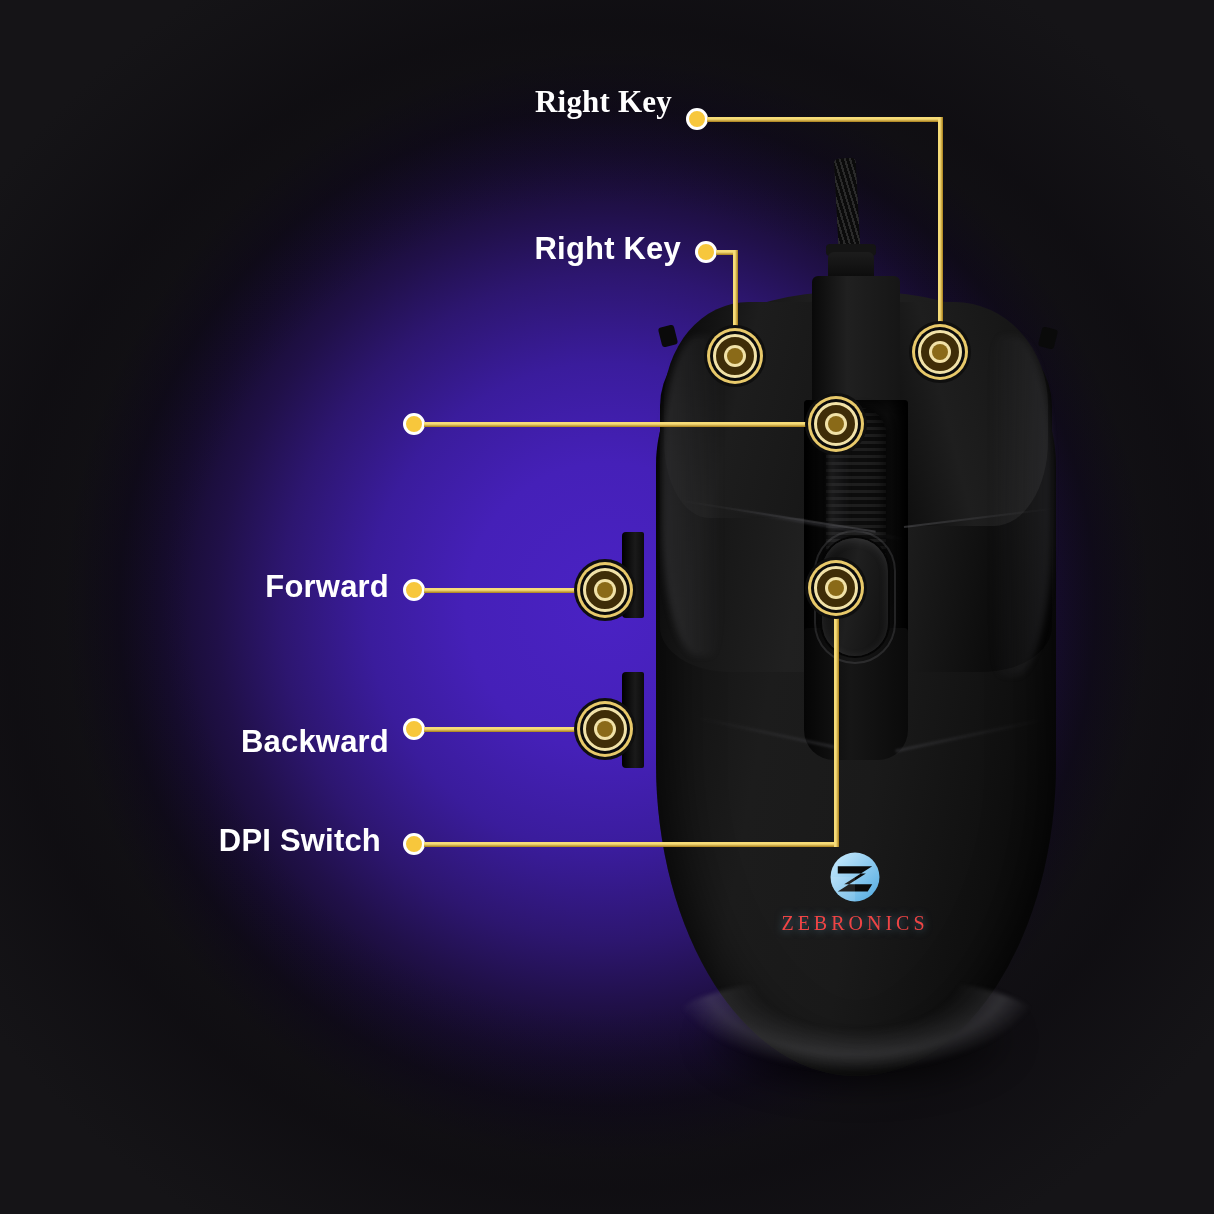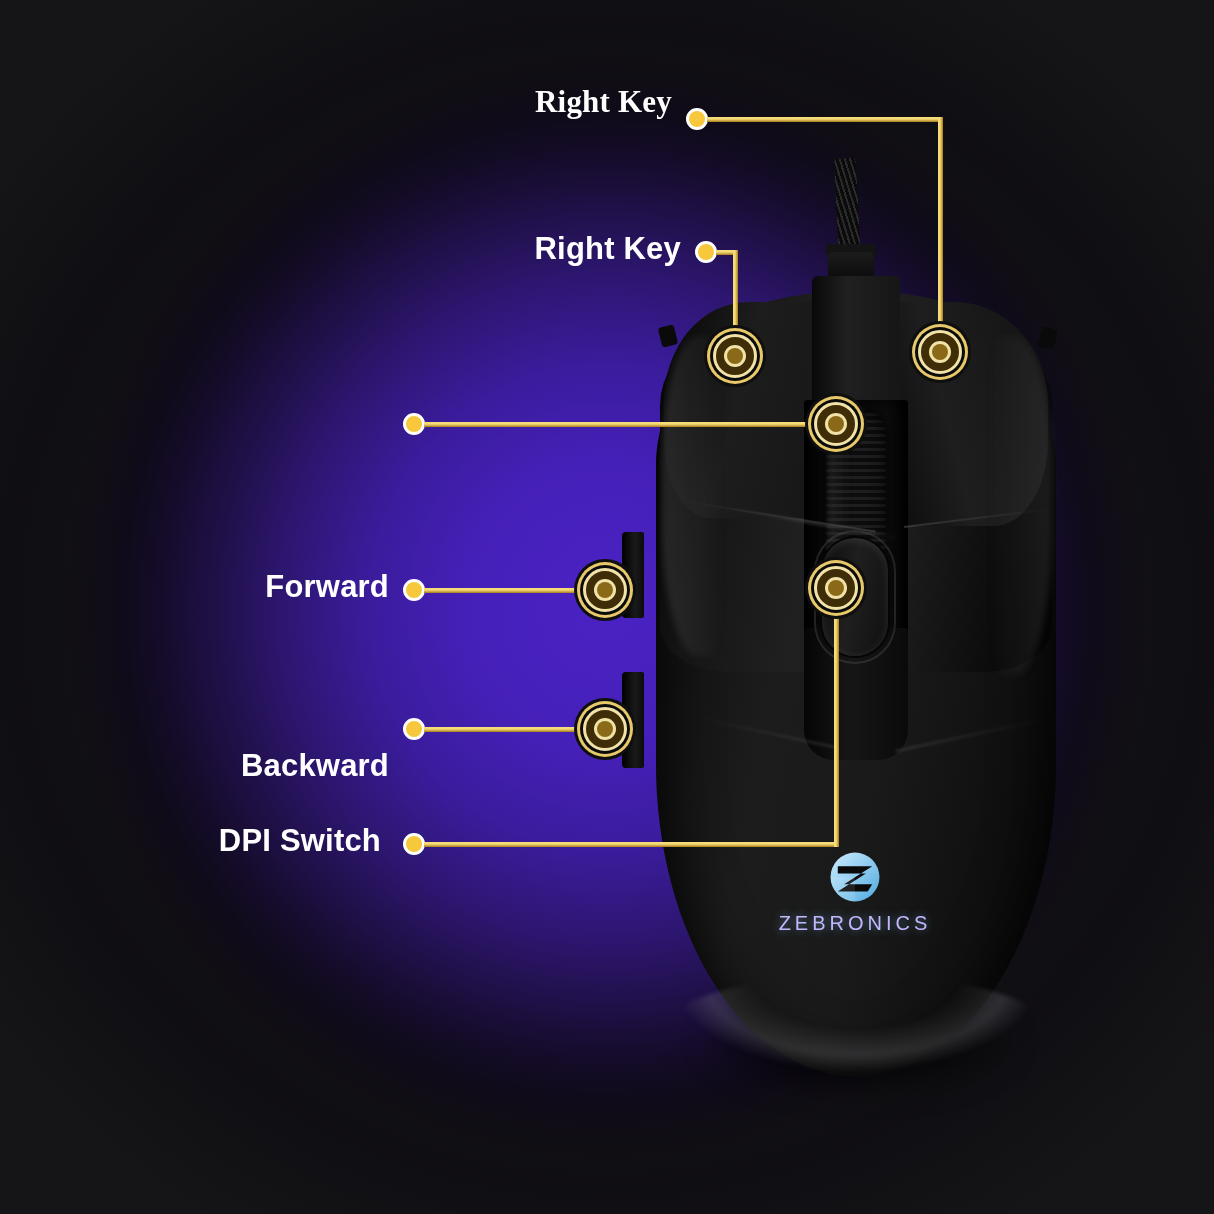--- a/index.html
+++ b/index.html
@@ -182,22 +182,22 @@
   .cable-collar{
     position:absolute;left:222px;top:-32px;width:50px;height:12px;
     background:#141414;border-radius:4px;
   }
   
   .logo{
     position:absolute;left:146px;top:572px;width:210px;text-align:center;
   }
   .logo-mark{margin:0 auto;width:58px;height:58px;display:block;}
   .logo-word{
-    margin-top:6px;color:#c4b5fd;font-size:20px;letter-spacing:4px;
-    font-family:Liberation Sans, sans-serif;
+    margin-top:6px;color:#ef4444;font-size:20px;letter-spacing:4px;
+    font-family:Liberation Serif, serif;
     text-shadow:0 0 8px rgba(120,200,245,.55);
   }
   
   .callout-label{
     position:absolute;color:#ffffff;font-size:31px;font-weight:bold;
     white-space:nowrap;text-align:right;letter-spacing:.2px;
   }
   .dot-small{
     position:absolute;width:22px;height:22px;border-radius:50%;
     background:#f7c73c;border:3px solid #ffffff;box-sizing:border-box;
@@ -295,21 +295,21 @@
 
   <div class="dot-small" style="left:403px;top:413px;"></div>
   <div class="lead h" style="left:424px;top:422px;width:412px;"></div>
   <div class="target" style="left:814px;top:402px;"></div>
 
   <div class="callout-label" style="right:825px;top:569px;">Forward</div>
   <div class="dot-small" style="left:403px;top:579px;"></div>
   <div class="lead h" style="left:424px;top:588px;width:182px;"></div>
   <div class="target" style="left:583px;top:568px;"></div>
 
-  <div class="callout-label" style="right:825px;top:748px;">Backward</div>
+  <div class="callout-label" style="right:825px;top:724px;">Backward</div>
   <div class="dot-small" style="left:403px;top:718px;"></div>
   <div class="lead h" style="left:424px;top:727px;width:182px;"></div>
   <div class="target" style="left:583px;top:707px;"></div>
 
   <div class="callout-label" style="right:833px;top:823px;">DPI Switch</div>
   <div class="dot-small" style="left:403px;top:833px;"></div>
   <div class="lead h" style="left:424px;top:842px;width:414px;"></div>
   <div class="lead v" style="left:834px;top:600px;height:247px;"></div>
   <div class="target" style="left:814px;top:566px;"></div>
 

